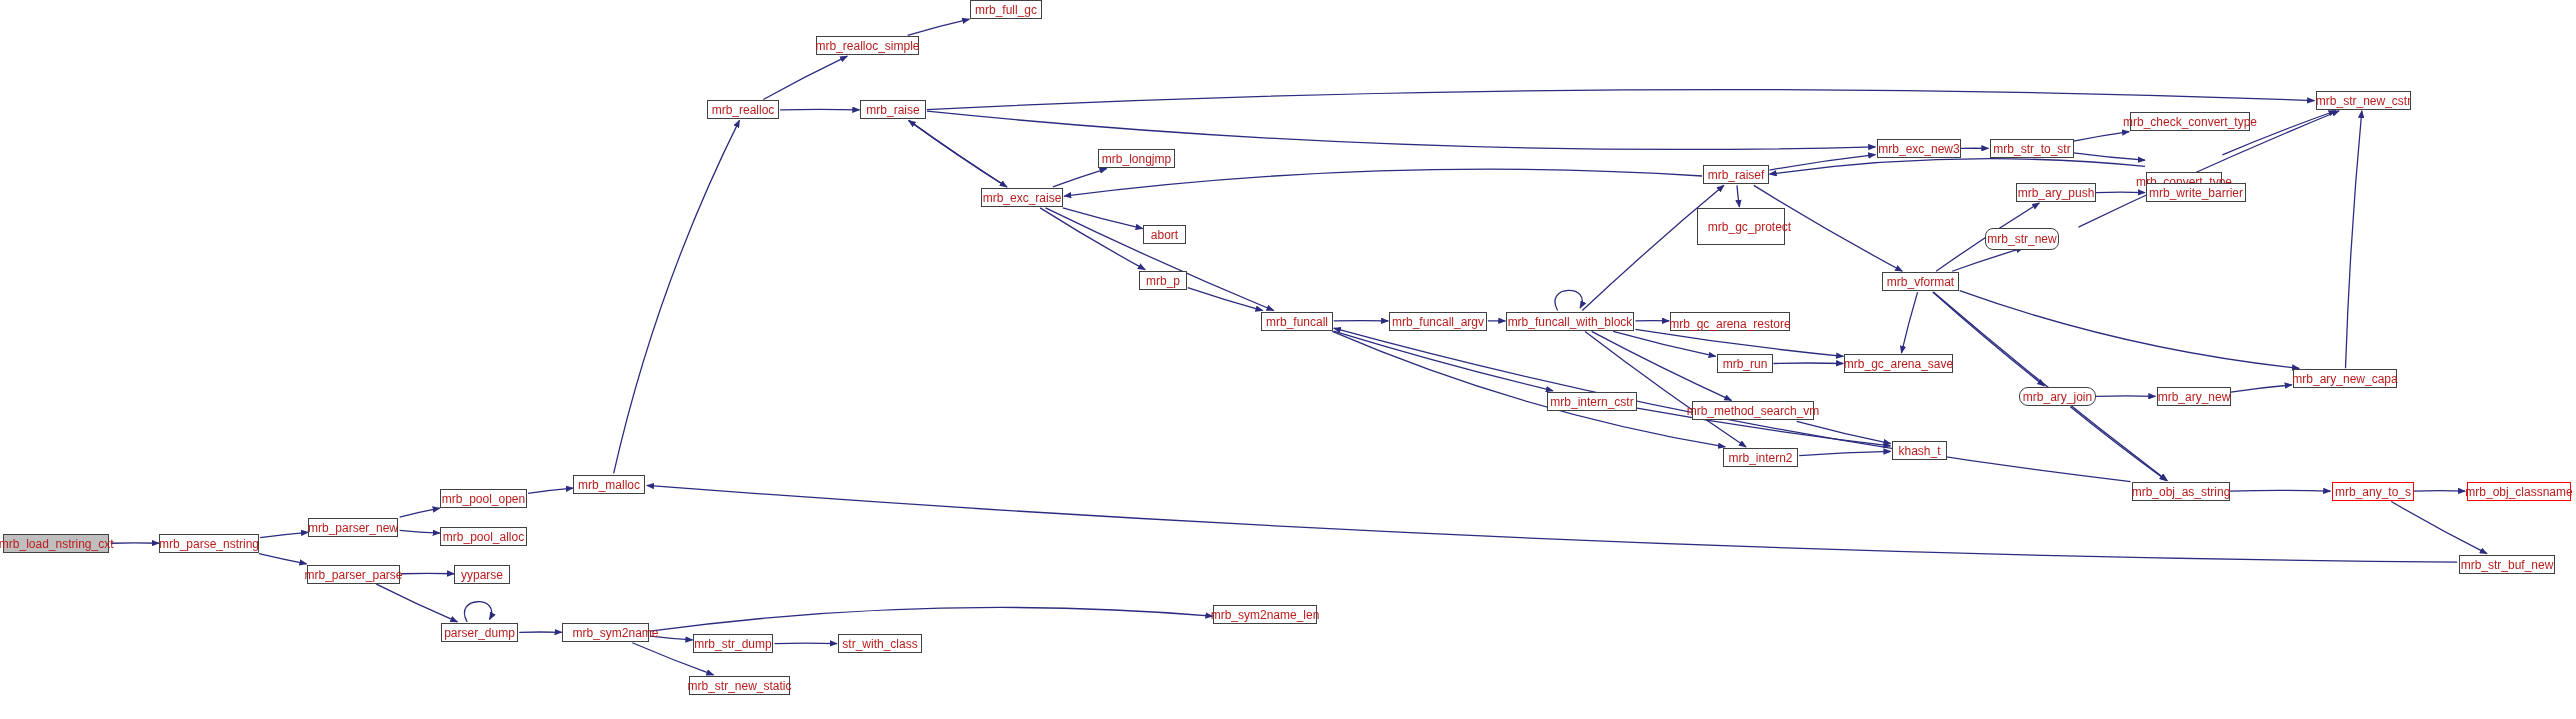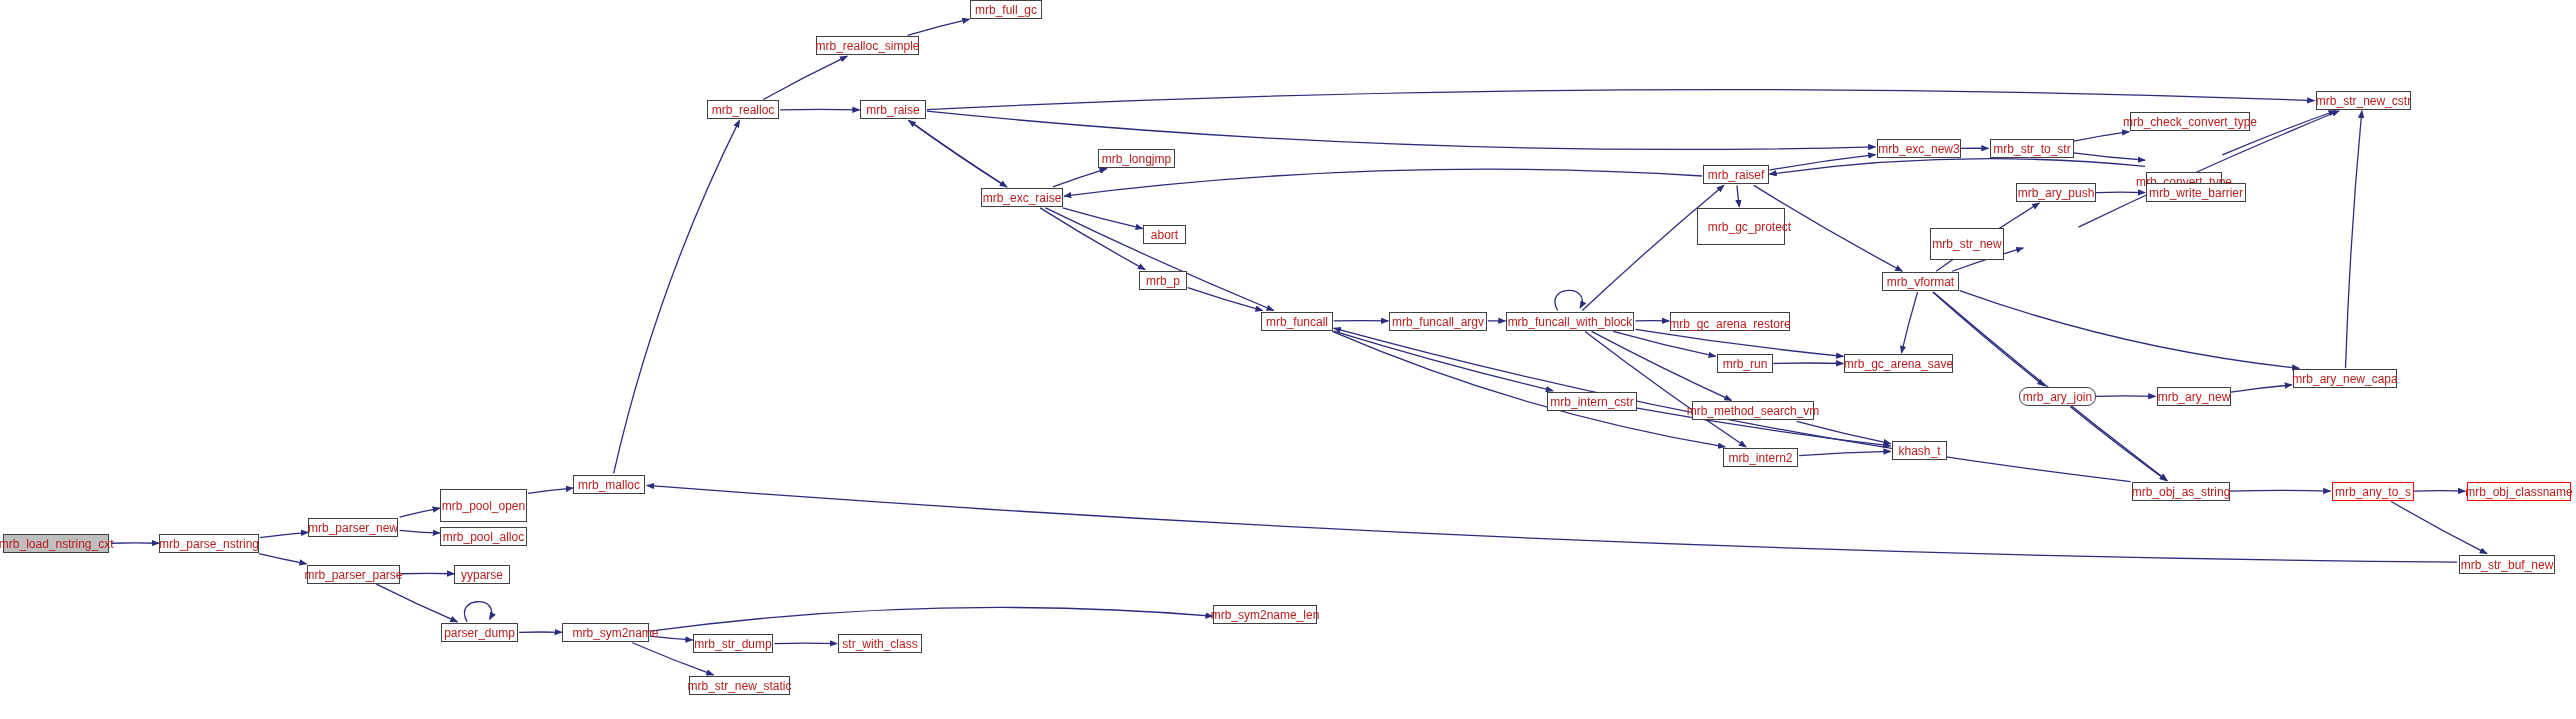--- a/index.html
+++ b/index.html
@@ -135,21 +135,21 @@
       </div>
       <div class="gnode" style="left: 159px; top: 534px; width: 100px; height: 19px;">
         <span class="lbl">mrb_parse_nstring</span>
       </div>
       <div class="gnode" style="left: 308px; top: 518px; width: 90px; height: 19px;">
         <span class="lbl">mrb_parser_new</span>
       </div>
       <div class="gnode" style="left: 307px; top: 565px; width: 93px; height: 19px;">
         <span class="lbl">mrb_parser_parse</span>
       </div>
-      <div class="gnode" style="left: 440px; top: 489px; width: 87px; height: 33px;">
+      <div class="gnode" style="left: 440px; top: 489px; width: 87px; height: 19px;">
         <span class="lbl">mrb_pool_open</span>
       </div>
       <div class="gnode" style="left: 440px; top: 527px; width: 87px; height: 19px;">
         <span class="lbl">mrb_pool_alloc</span>
       </div>
       <div class="gnode" style="left: 454px; top: 565px; width: 56px; height: 19px;">
         <span class="lbl">yyparse</span>
       </div>
       <div class="gnode" style="left: 441px; top: 623px; width: 77px; height: 19px;">
         <span class="lbl">parser_dump</span>
@@ -243,21 +243,21 @@
       </div>
       <div class="gnode" style="left: 1697px; top: 208px; width: 88px; height: 37px; padding-left: 17px;">
         <span class="lbl">mrb_gc_protect</span>
       </div>
       <div class="gnode" style="left: 2016px; top: 183px; width: 80px; height: 19px;">
         <span class="lbl">mrb_ary_push</span>
       </div>
       <div class="gnode" style="left: 2146px; top: 183px; width: 100px; height: 19px;">
         <span class="lbl">mrb_write_barrier</span>
       </div>
-      <div class="gnode" style="left: 1930px; top: 228px; width: 74px; height: 32px;">
+      <div class="gnode" style="left: 1985px; top: 228px; width: 74px; height: 22px; border-radius: 8px;">
         <span class="lbl">mrb_str_new</span>
       </div>
       <div class="gnode" style="left: 1882px; top: 272px; width: 77px; height: 19px;">
         <span class="lbl">mrb_vformat</span>
       </div>
       <div class="gnode" style="left: 2019px; top: 387px; width: 77px; height: 19px; border-radius: 9px;">
         <span class="lbl">mrb_ary_join</span>
       </div>
       <div class="gnode" style="left: 2157px; top: 387px; width: 74px; height: 19px;">
         <span class="lbl">mrb_ary_new</span>

